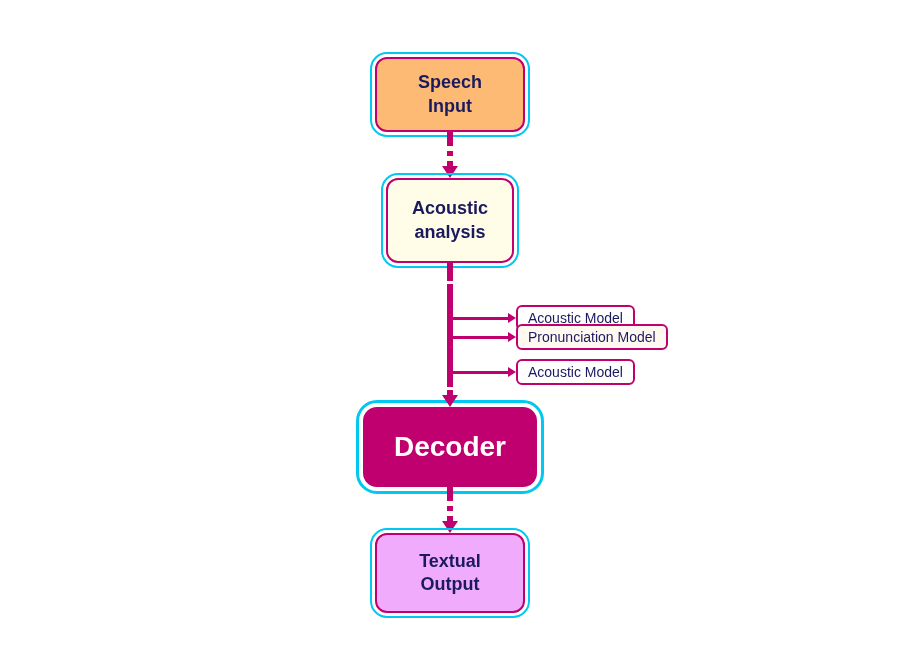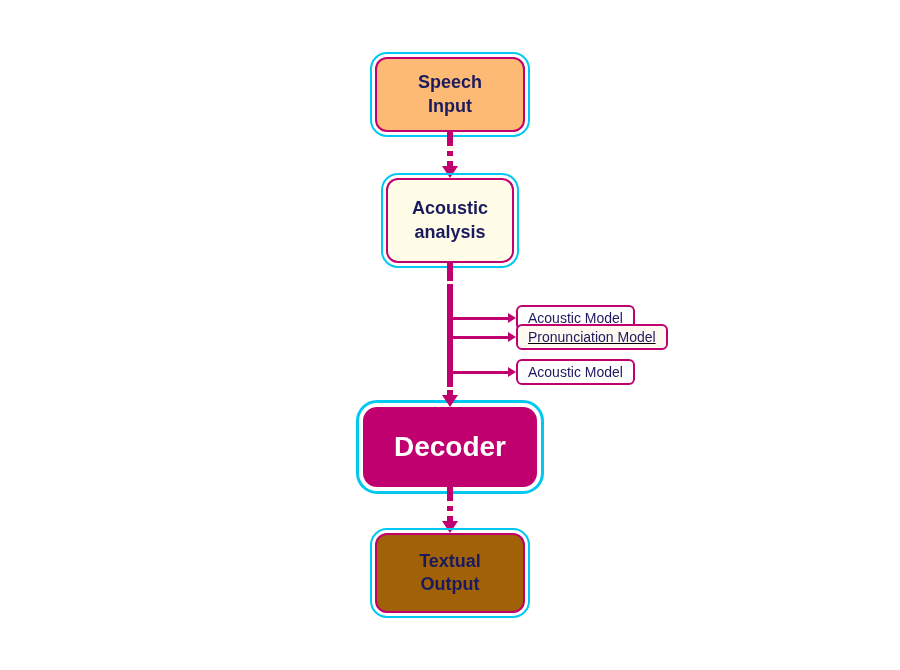--- a/index.html
+++ b/index.html
@@ -61,21 +61,21 @@
       outline-offset: 4px;
       color: #ffffff;
       width: 174px;
       height: 80px;
       font-size: 28px;
       font-weight: 700;
       border-radius: 14px;
     }
 
     .textual-output-box {
-      background: #a16207;
+      background: #f0abfc;
       border: 2px solid #c0006e;
       outline: 2px solid #00c8f0;
       outline-offset: 3px;
       color: #1a1a5e;
       width: 150px;
       height: 80px;
     }
 
     .model-label {
       border: 2px solid #c0006e;
@@ -137,21 +137,21 @@
 
     <div style="position:relative; width:6px; height:100px;">
       <div style="width:6px; height:100%; background:#c0006e; position:absolute; left:0;"></div>
 
       <div style="position:absolute; top:21px; left:6px; display:flex; align-items:center;">
         <div style="width:55px; height:3px; background:#c0006e;"></div>
         <div style="width:0;height:0;border-top:5px solid transparent;border-bottom:5px solid transparent;border-left:8px solid #c0006e;"></div>
         <div class="model-label">Acoustic Model</div>
       </div>
 
-      <div style="position:absolute; top:40px; left:6px; display:flex; align-items:center;text-decoration:underline;">
+      <div style="position:absolute; top:40px; left:6px; display:flex; align-items:center;">
         <div style="width:55px; height:3px; background:#c0006e;"></div>
         <div style="width:0;height:0;border-top:5px solid transparent;border-bottom:5px solid transparent;border-left:8px solid #c0006e;"></div>
         <div class="model-label" style="background:#fff8f0;">Pronunciation Model</div>
       </div>
 
       <div style="position:absolute; top:75px; left:6px; display:flex; align-items:center;">
         <div style="width:55px; height:3px; background:#c0006e;"></div>
         <div style="width:0;height:0;border-top:5px solid transparent;border-bottom:5px solid transparent;border-left:8px solid #c0006e;"></div>
         <div class="model-label">Acoustic Model</div>
       </div>

